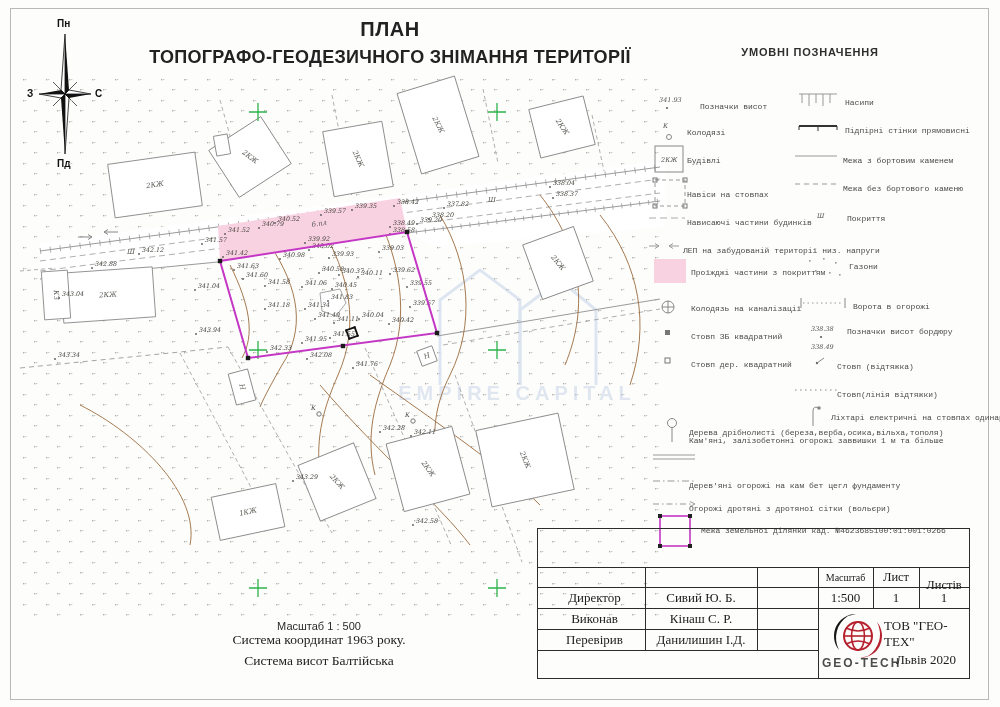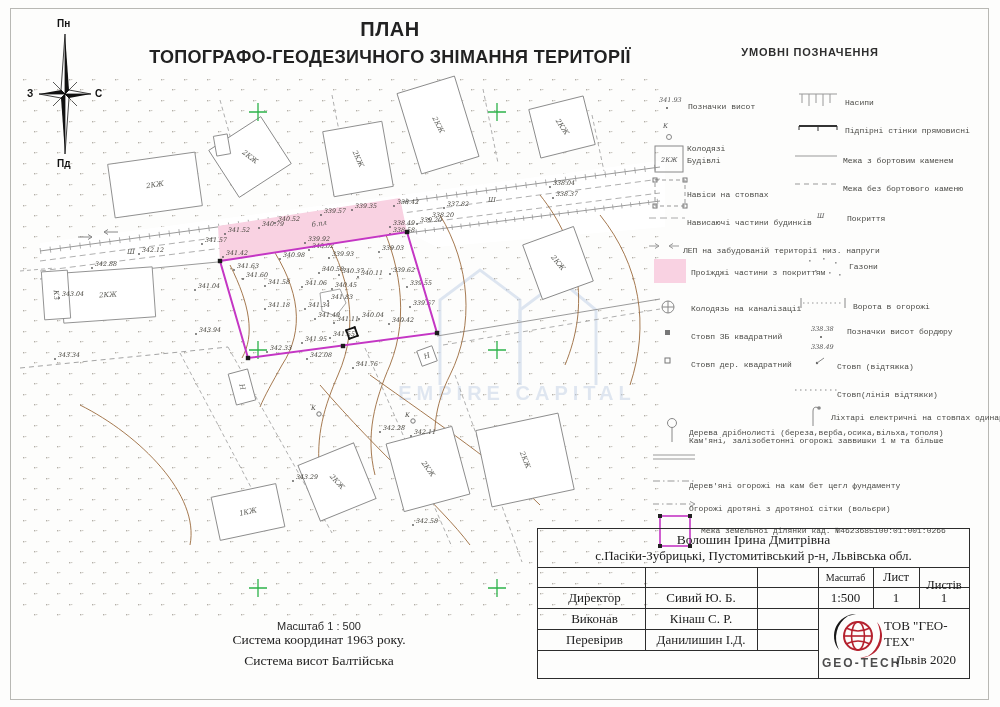--- a/index.html
+++ b/index.html
@@ -332,26 +332,26 @@
     </g>
 </svg>
 
 <div id="legend">
   <div id="legend-title">УМОВНІ ПОЗНАЧЕННЯ</div>
   <div id="legend-items" style="position:absolute;left:0;top:28px;width:348px;height:454px">
       <div class="lsym" style="left: 12px; top: 26px;"><svg width="40" height="22">
           <text x="2" y="8" class="ssp">341.93</text>
           <circle cx="10" cy="14" r="1" fill="#555"></circle>
         </svg></div>
-      <div class="llab" style="left: 43px; top: 34px;">Позначки висот</div>
+      <div class="llab" style="left: 55px; top: 34px;">Позначки висот</div>
       <div class="lsym" style="left: 14px; top: 52px;"><svg width="30" height="24">
           <text x="4" y="8" class="ssp">К</text>
           <circle cx="10" cy="17" r="2.5" fill="none" stroke="#888"></circle>
         </svg></div>
-      <div class="llab" style="left: 42px; top: 76px;">Колодязі</div>
+      <div class="llab" style="left: 42px; top: 60px;">Колодязі</div>
       <div class="lsym" style="left: 8px; top: 76px;"><svg width="34" height="30">
           <rect x="2" y="2" width="28" height="26" fill="none" stroke="#888"></rect>
           <text x="8" y="18" class="ssp" font-size="7">2КЖ</text>
         </svg></div>
       <div class="llab" style="left: 42px; top: 88px;">Будівлі</div>
       <div class="lsym" style="left: 6px; top: 108px;"><svg width="38" height="34">
           <rect x="4" y="4" width="30" height="26" fill="none" stroke="#999" stroke-dasharray="4,3"></rect>
           <rect x="2" y="2" width="4" height="4" fill="none" stroke="#777"></rect>
           <rect x="32" y="2" width="4" height="4" fill="none" stroke="#777"></rect>
           <rect x="2" y="28" width="4" height="4" fill="none" stroke="#777"></rect>
@@ -475,24 +475,20 @@
     </div>
 </div>
 
 <div id="notes">
   <div class="n1">Масштаб 1 : 500</div>
   <div class="n2">Система координат 1963 року.</div>
   <div class="n2">Система висот Балтійська</div>
 </div>
 
 <div id="stamp">
-  <div class="cell" style="left:0;top:0;width:431px;height:38px;flex-direction:column">
-    <div style="font-size:13.5px">Волошин Ірина Дмитрівна</div>
-    <div style="font-size:13px">с.Пасіки-Зубрицькі, Пустомитівський р-н, Львівська обл.</div>
-  </div>
   <div class="hl" style="top:38px;width:431px"></div>
   <div class="hl" style="top:58px;width:431px"></div>
   <div class="hl" style="top:79px;width:431px"></div>
   <div class="hl" style="top:100px;width:280px"></div>
   <div class="hl" style="top:121px;width:280px"></div>
   <div class="vl" style="left:107px;top:38px;height:83px"></div>
   <div class="vl" style="left:219px;top:38px;height:83px"></div>
   <div class="vl" style="left:280px;top:38px;height:111px"></div>
   <div class="vl" style="left:335px;top:38px;height:41px"></div>
   <div class="vl" style="left:381px;top:38px;height:41px"></div>

